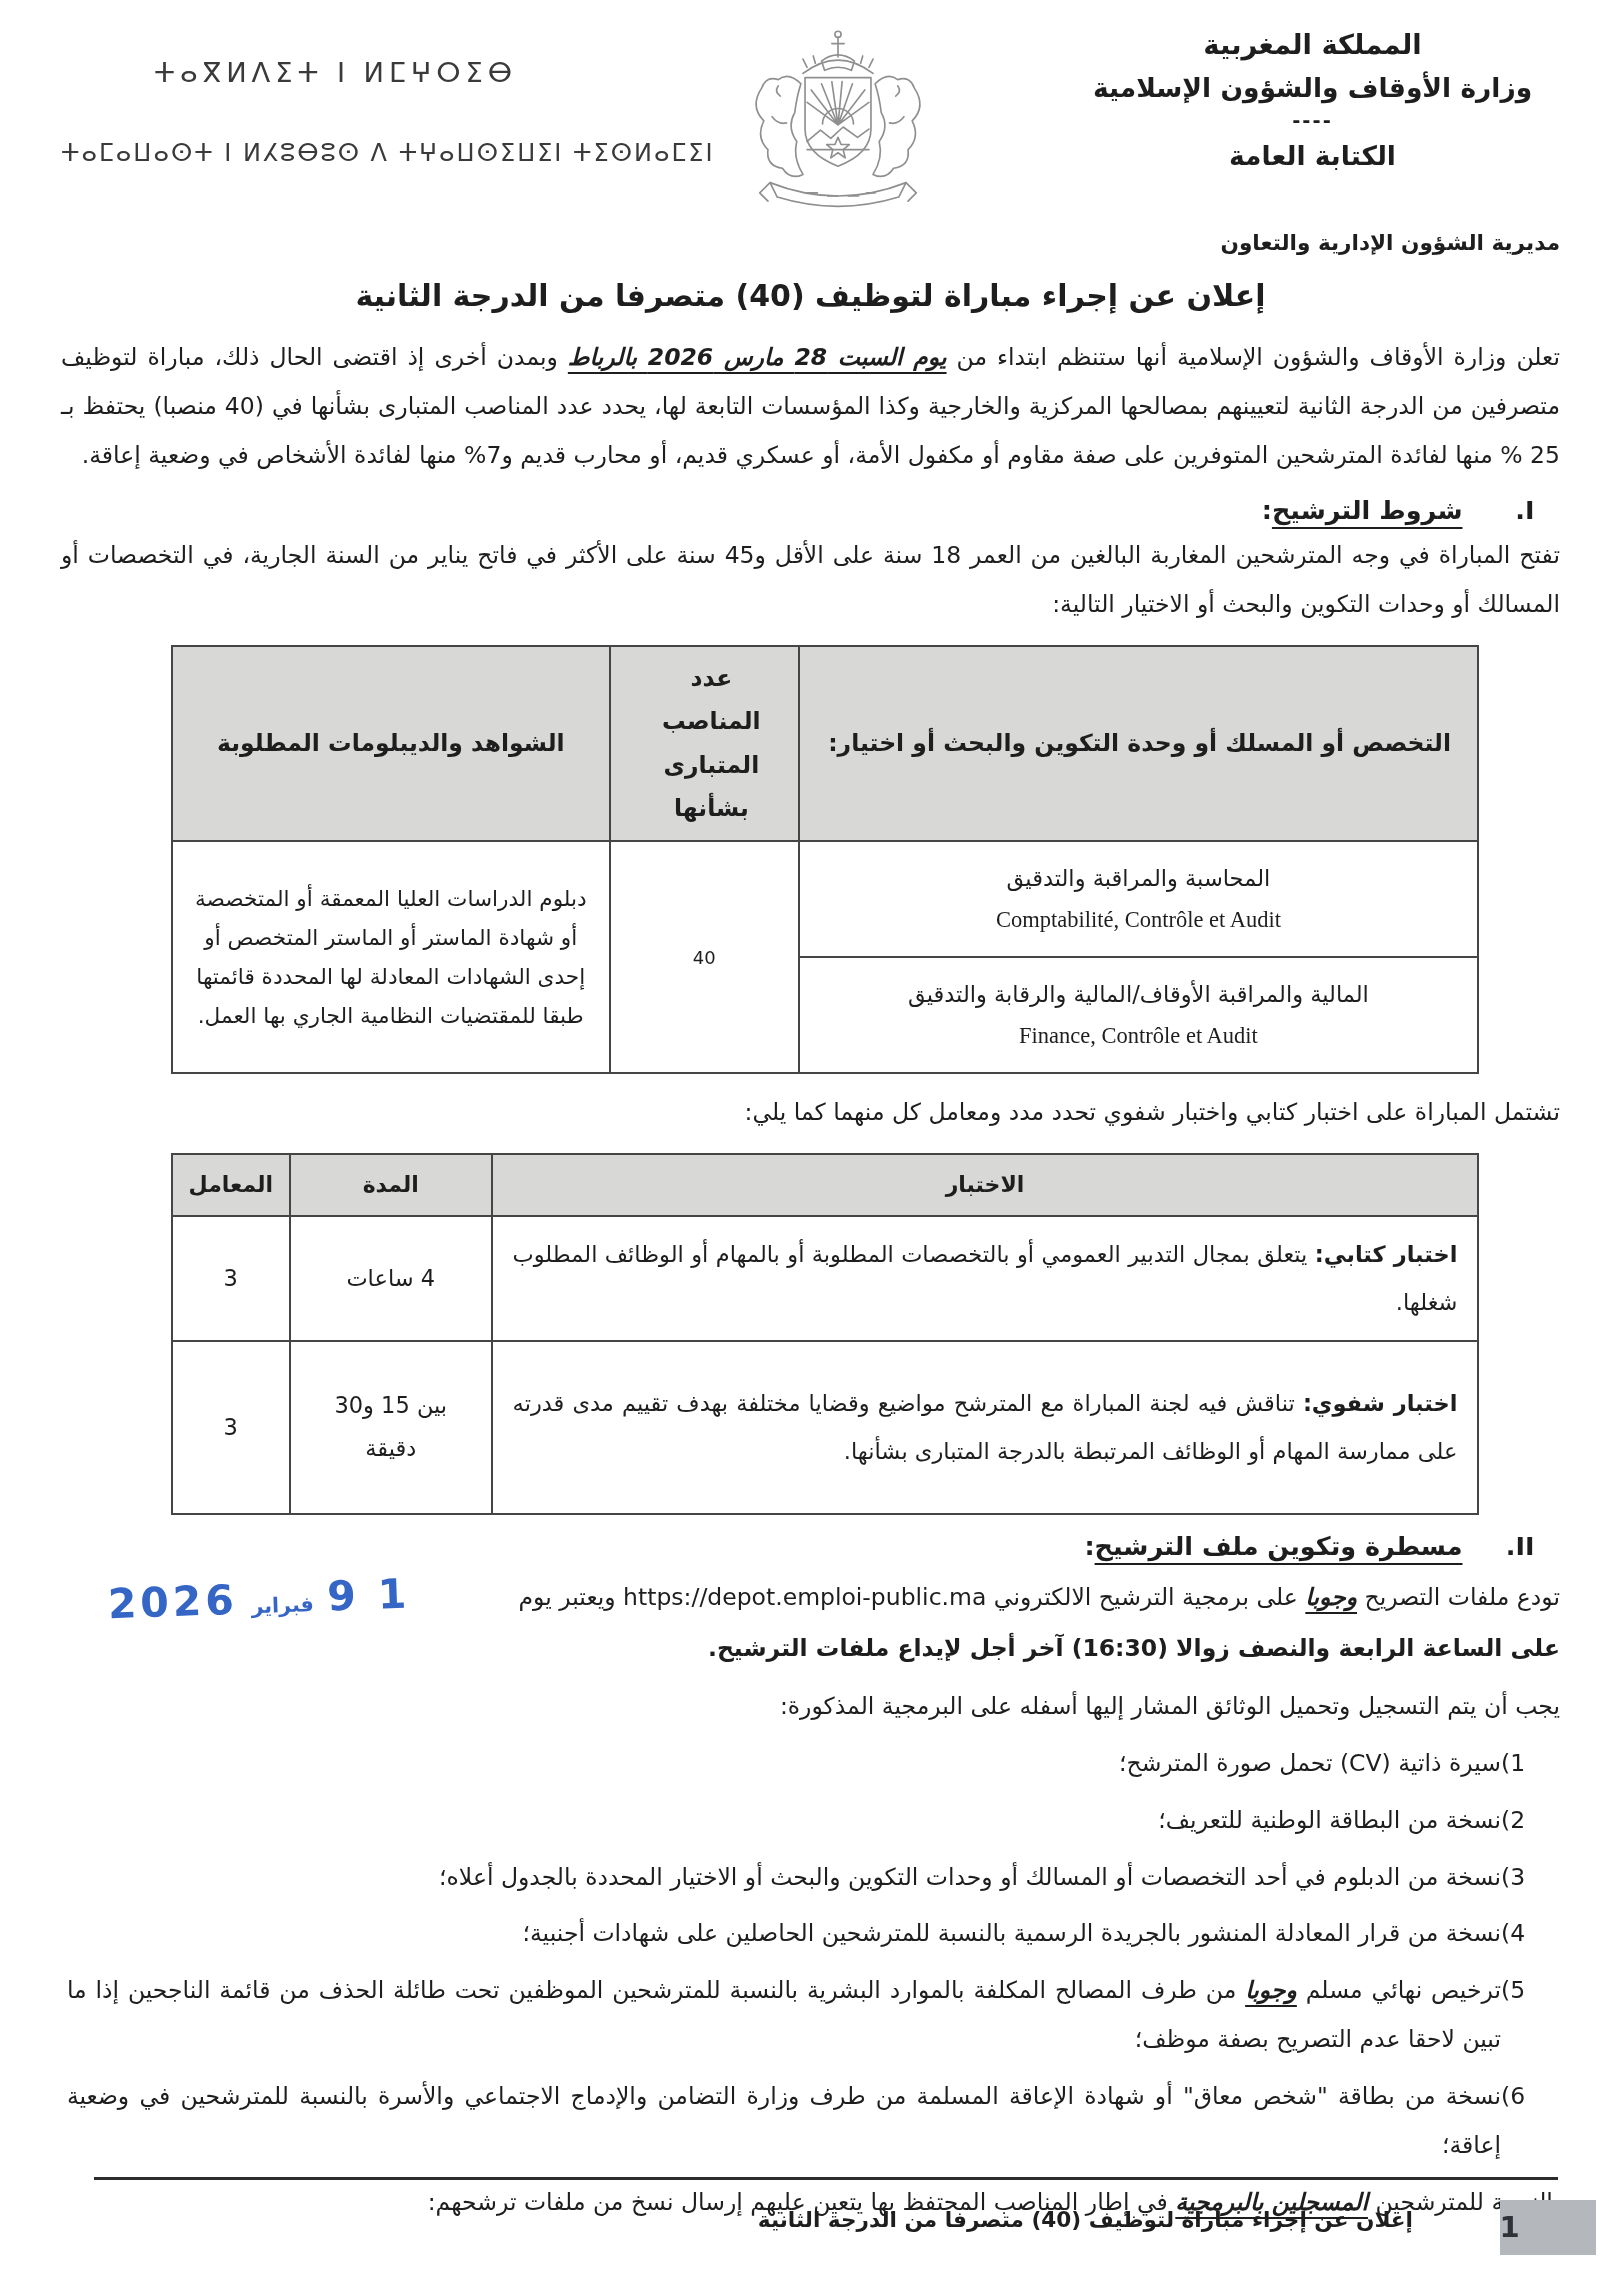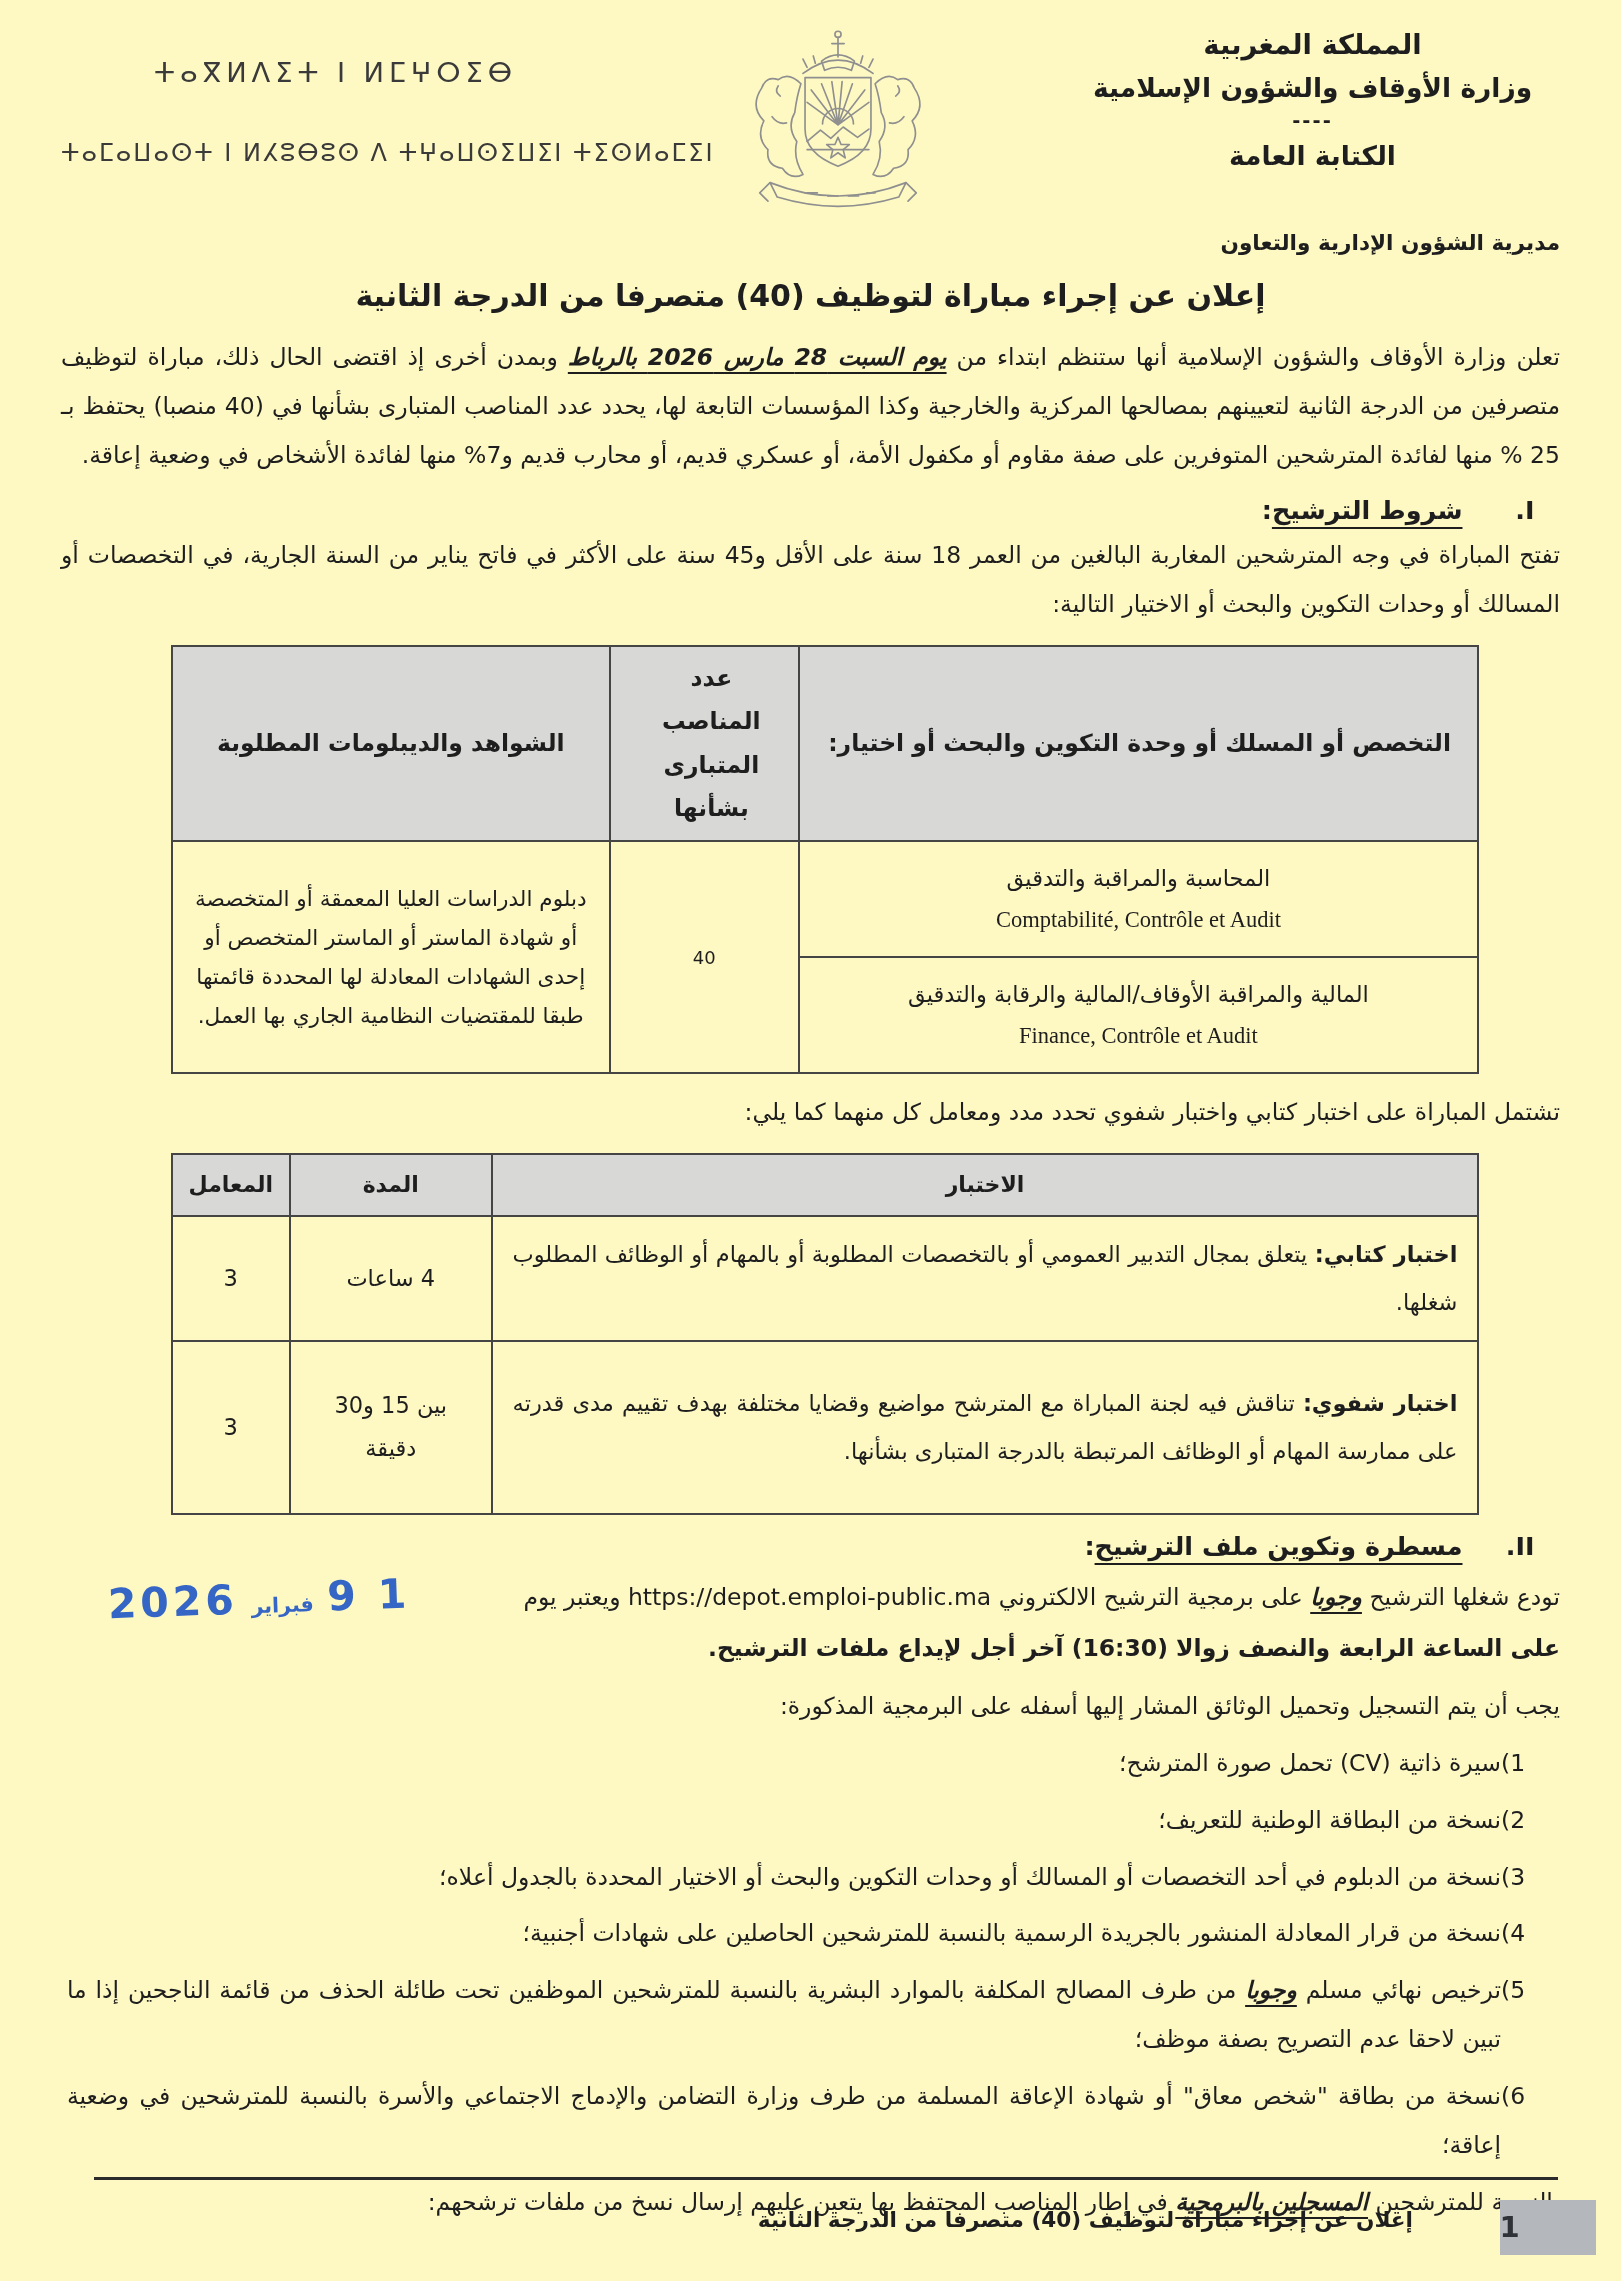--- a/index.html
+++ b/index.html
@@ -1,19 +1,19 @@
 <!DOCTYPE html>
 <html lang="ar"><head>
 <meta charset="utf-8">
 <style>
   * { margin:0; padding:0; box-sizing:border-box; }
   html,body { background:#e8e8e8; }
   .page {
     position:relative; width:1621px; height:2282px; margin:0 auto;
-    background:#fef9c3; color:#1e1e1e; overflow:hidden;
+    background:#ffffff; color:#1e1e1e; overflow:hidden;
     font-family:"DejaVu Sans", sans-serif; direction:rtl;
     padding:23.5px 61px 0 61px;
   }
   
   .header { direction:ltr; display:flex; justify-content:space-between; align-items:flex-start; height:204px; }
   .tifinagh { width:549px; padding-top:33px; color:#3a3a3a; direction:ltr; text-align:center; }
   .tif1 { font-size:27.4px; letter-spacing:4.9px; }
   .tif2 { font-size:24px; letter-spacing:2px; margin-top:51px; white-space:nowrap; }
   .emblem { width:206px; height:201px; margin-top:2px; }
   .arabic-head { width:495px; text-align:center; font-weight:bold; direction:rtl; margin-top:5.9px; }
@@ -197,21 +197,21 @@
     <span class="sec-num">II.</span>
     <span class="sec-title"><span class="u">مسطرة وتكوين ملف الترشيح</span><span>:</span></span>
   </div>
 
   <div class="submission">
     <div class="stamp">
       <span class="day">1 9</span>
       <span class="month">فبراير</span>
       <span class="year">2026</span>
     </div>
-    <div class="sub-line1"><span>تودع شغلها الترشيح </span><span class="bu">وجوبا</span><span> على برمجية الترشيح الالكتروني </span><span class="url" dir="ltr">https://depot.emploi-public.ma</span><span> ويعتبر يوم</span></div>
+    <div class="sub-line1"><span>تودع ملفات التصريح </span><span class="bu">وجوبا</span><span> على برمجية الترشيح الالكتروني </span><span class="url" dir="ltr">https://depot.emploi-public.ma</span><span> ويعتبر يوم</span></div>
     <div class="sub-line2">على الساعة الرابعة والنصف زوالا (16:30) آخر أجل لإيداع ملفات الترشيح.</div>
   </div>
 
   <p class="para no-j" style="margin-top:7.8px;">يجب أن يتم التسجيل وتحميل الوثائق المشار إليها أسفله على البرمجية المذكورة:</p>
 
   <div class="doc-list">
     <div class="doc-item">
       <span class="doc-marker">(1</span>
       <span class="doc-text">سيرة ذاتية (CV) تحمل صورة المترشح؛</span>
     </div>

